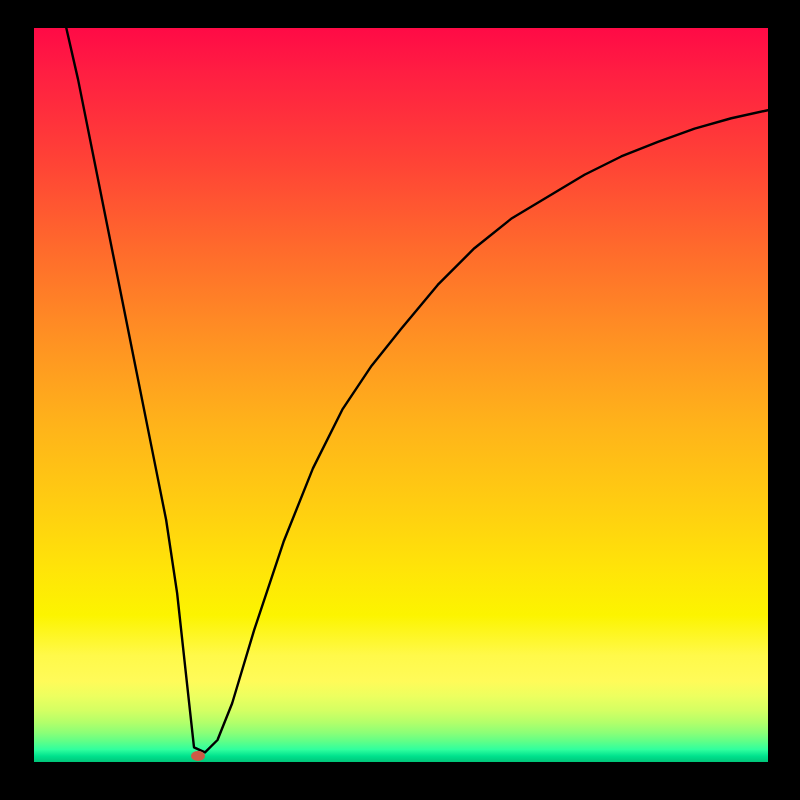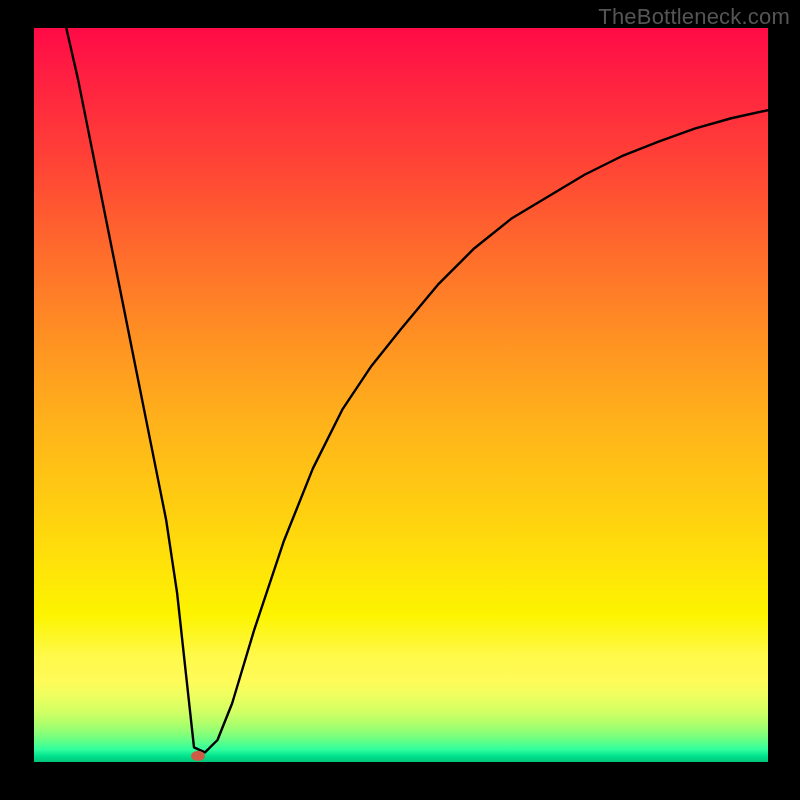--- a/index.html
+++ b/index.html
@@ -70,20 +70,19 @@
     height: 10px;
     border-radius: 50%;
     background: #cf5a46;
     transform: translate(-50%, -50%);
   }
 </style>
 </head>
 <body>
 
 <div class="stage">
-  <div class="watermark">TheBottleneck.com</div>
   <div class="plot">
     <svg class="curve" viewBox="0 0 734 734" preserveAspectRatio="none">
       <path d="M32.30 0.00 L44.04 51.38 L58.72 124.78 L73.40 198.18 L88.08 271.58 L102.76 344.98 L117.44 418.38 L132.12 491.78 L143.13 565.18 L151.94 645.92 L160.01 719.32 L171.02 724.46 L183.50 711.98 L198.18 675.28 L220.20 601.88 L249.56 513.80 L278.92 440.40 L308.28 381.68 L337.64 337.64 L367.00 300.94 L403.70 256.90 L440.40 220.20 L477.10 190.84 L513.80 168.82 L550.50 146.80 L587.20 128.45 L623.90 113.77 L660.60 100.56 L697.30 90.28 L734.00 82.21" fill="none" stroke="#000" stroke-width="2.4" stroke-linejoin="round" stroke-linecap="round"></path>
     </svg>
     <div class="marker" style="left: 163.682px; top: 728.128px; background: rgb(207, 90, 70);"></div>
   </div>
 </div>
 
 </body></html>

